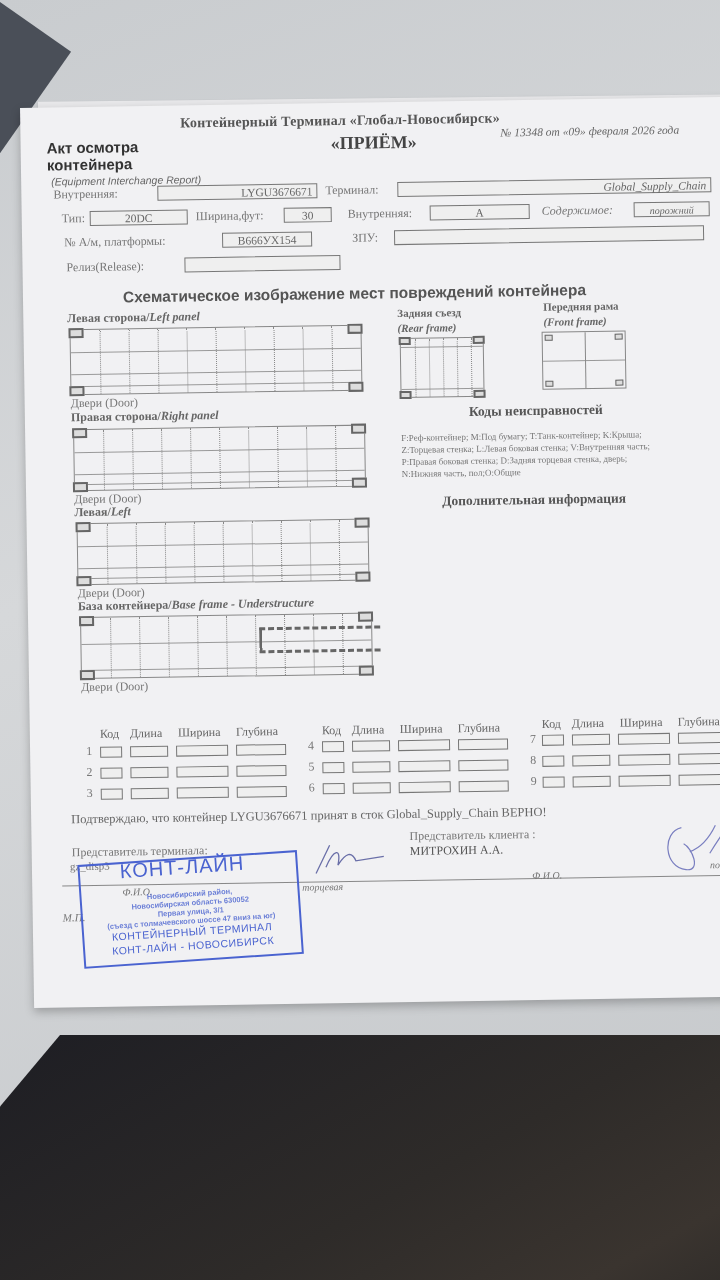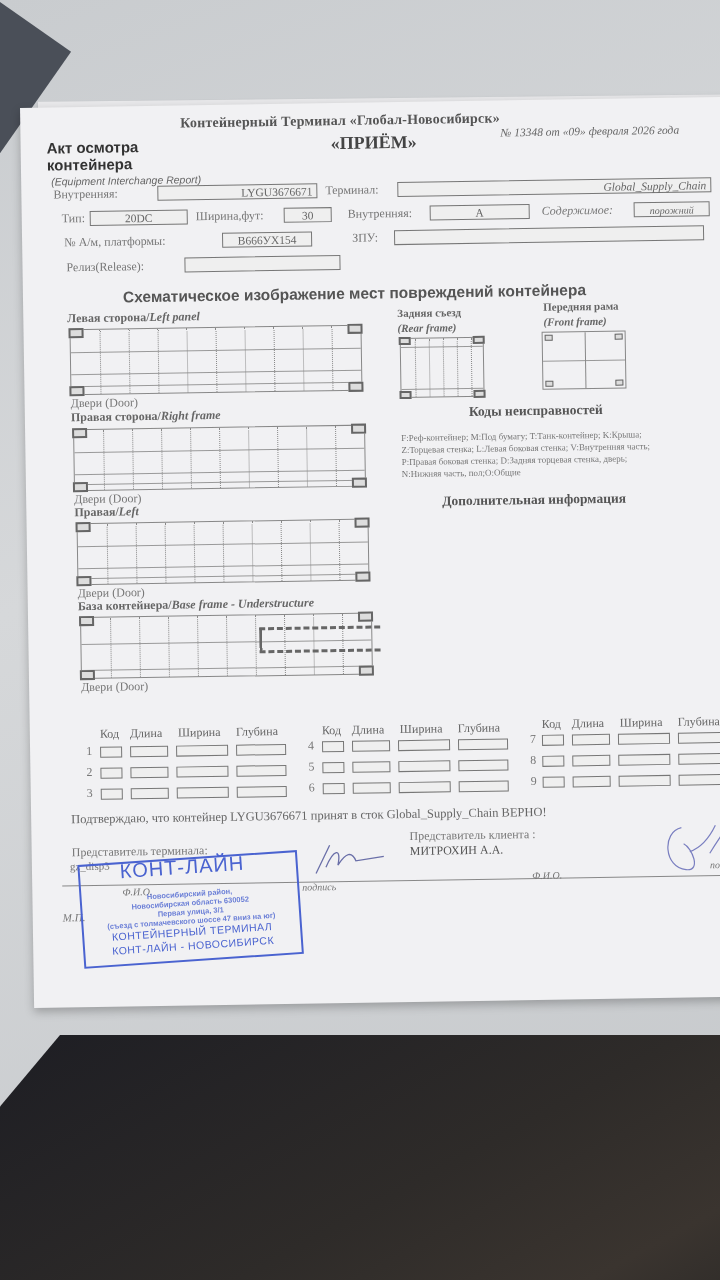--- a/index.html
+++ b/index.html
@@ -103,42 +103,42 @@
       <div class="vl" style="left:203px"></div>
       <div class="vl" style="left:232px"></div>
       <div class="vl" style="left:261px"></div>
     <div class="corner" style="left:-2px;top:-2px;"></div>
     <div class="corner" style="right:-2px;top:-2px;"></div>
     <div class="corner" style="left:-2px;bottom:-2px;"></div>
     <div class="corner" style="right:-2px;bottom:-2px;"></div>
   </div>
   <div class="abs door-lbl" style="left:46px;top:289px;">Двери (Door)</div>
 
-  <div class="abs panel-lbl" style="left:46px;top:303px;"><span>Правая сторона/</span><i>Right frame</i></div>
+  <div class="abs panel-lbl" style="left:46px;top:303px;"><span>Правая сторона/</span><i>Right panel</i></div>
   <div class="grid" style="left:48px;top:322px;width:292px;height:62px;">
     <div class="hl" style="top:22px;"></div>
       <div class="hl" style="top:44px;"></div>
       <div class="hl" style="top:54px;"></div>
     <div class="vl" style="left:29px"></div>
       <div class="vl" style="left:58px"></div>
       <div class="vl" style="left:87px"></div>
       <div class="vl" style="left:116px"></div>
       <div class="vl" style="left:145px"></div>
       <div class="vl" style="left:174px"></div>
       <div class="vl" style="left:203px"></div>
       <div class="vl" style="left:232px"></div>
       <div class="vl" style="left:261px"></div>
     <div class="corner" style="left:-2px;top:-2px;"></div>
     <div class="corner" style="right:-2px;top:-2px;"></div>
     <div class="corner" style="left:-2px;bottom:-2px;"></div>
     <div class="corner" style="right:-2px;bottom:-2px;"></div>
   </div>
   <div class="abs door-lbl" style="left:48px;top:385px;">Двери (Door)</div>
 
-  <div class="abs panel-lbl" style="left:48px;top:398px;"><span>Правая/</span><i>Left</i></div>
+  <div class="abs panel-lbl" style="left:48px;top:398px;"><span>Левая/</span><i>Left</i></div>
   <div class="grid" style="left:50px;top:416px;width:292px;height:62px;">
     <div class="hl" style="top:22px;"></div>
       <div class="hl" style="top:44px;"></div>
       <div class="hl" style="top:54px;"></div>
     <div class="vl" style="left:29px"></div>
       <div class="vl" style="left:58px"></div>
       <div class="vl" style="left:87px"></div>
       <div class="vl" style="left:116px"></div>
       <div class="vl" style="left:145px"></div>
       <div class="vl" style="left:174px"></div>
@@ -277,21 +277,21 @@
   </div>
 
   <div class="abs confirm">Подтверждаю, что контейнер  LYGU3676671 принят в сток  Global_Supply_Chain ВЕРНО!</div>
 
   <div class="abs rep" style="left:40px;top:738px;">Представитель терминала:</div>
   <div class="abs rep" style="left:38px;top:753px;font-size:11px;">gz_disp3</div>
   <div class="abs rep" style="left:378px;top:727px;">Представитель клиента :</div>
   <div class="abs rep" style="left:378px;top:742px;color:#555;">МИТРОХИН А.А.</div>
   <div class="sigline" style="left:30px;top:778px;width:670px;"></div>
   <div class="abs it" style="left:90px;top:780px;">Ф.И.О.</div>
-  <div class="abs it" style="left:270px;top:778px;">подпись</div>
+  <div class="abs it" style="left:270px;top:778px;">торцевая</div>
   <div class="abs it" style="left:500px;top:770px;">Ф.И.О.</div>
   <div class="abs it" style="left:678px;top:762px;">под</div>
   <div class="abs rep" style="left:30px;top:804px;font-style:italic;font-size:11px;">М.П.</div>
 
   <svg class="scribble" style="left:280px;top:736px;" width="80" height="40">
     <path d="M4 34 L18 6 M14 28 C22 10,30 8,26 26 C34 14,40 12,44 22 L72 18" stroke="#6a6fa8" stroke-width="1.3" fill="none"></path>
   </svg>
   <svg class="scribble" style="left:630px;top:720px;" width="90" height="60">
     <path d="M20 10 C0 14,2 50,24 52 C40 54,30 30,22 26 M28 34 C40 30,48 20,54 8 M48 36 C58 20,66 10,70 4 M60 34 C70 22,80 14,88 10" stroke="#7a7fc0" stroke-width="1.2" fill="none"></path>
   </svg>

